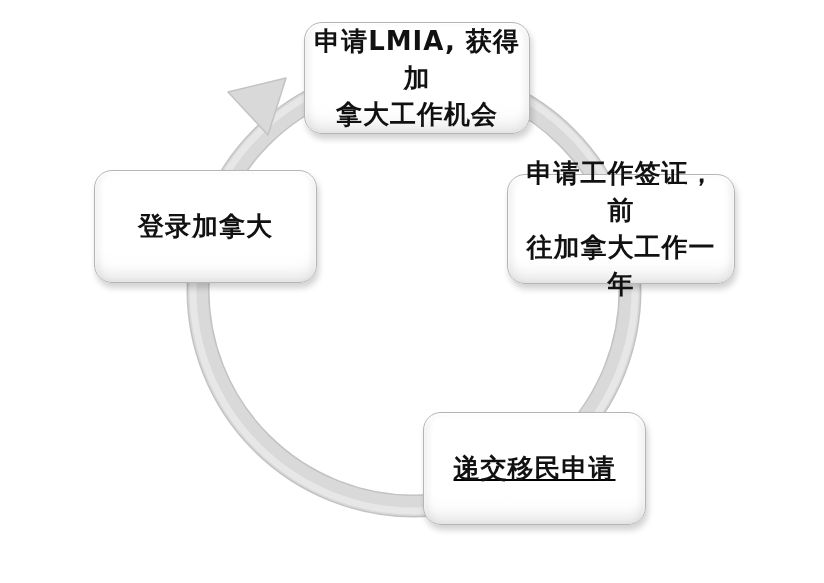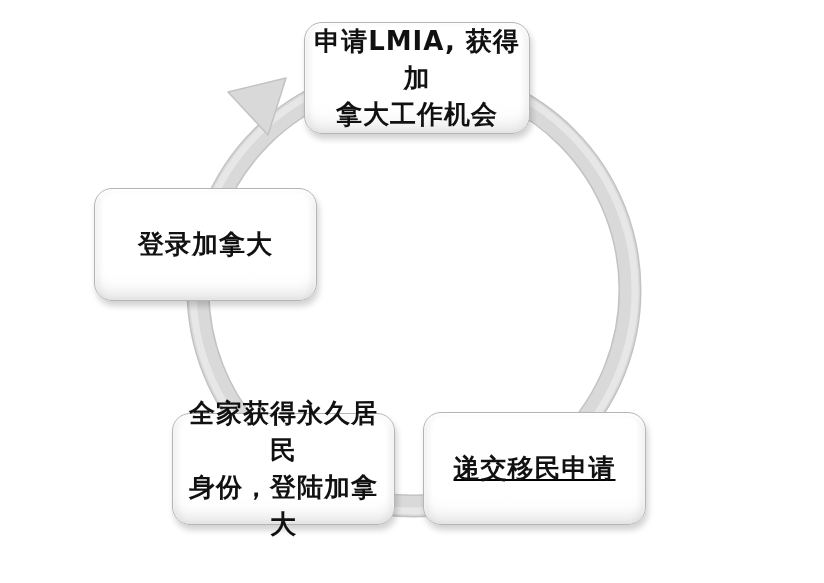--- a/index.html
+++ b/index.html
@@ -44,21 +44,21 @@
     font-weight: bold;
     line-height: 1.42;
     color: var(--color-text, #111111);
     letter-spacing: 1px;
     padding: 0 6px;
   }
   .node-top          { left: 280px; top: 22px;  width: 226px; height: 112px; }
   .node-right        { left: 483px; top: 174px; width: 228px; height: 110px; }
   .node-bottom-right { left: 399px; top: 412px; width: 223px; height: 113px; text-decoration: underline; }
   .node-bottom-left  { left: 148px; top: 413px; width: 223px; height: 112px; }
-  .node-left         { left: 70px;  top: 188px; width: 223px; height: 113px; }
+  .node-left         { left: 70px;  top: 170px; width: 223px; height: 113px; }
 </style>
 </head>
 <body>
 
 <div class="canvas">
 
   <svg class="ring-svg" width="824" height="583" viewBox="0 0 824 583">
 
     <circle cx="390" cy="290" r="216" fill="none" style="stroke: var(--color-ring-edge, #c3c3c3);" stroke-width="23"></circle>
 
@@ -67,27 +67,27 @@
     <circle cx="390" cy="290" r="221" fill="none" style="stroke: var(--color-ring-highlight, #e9e9e9);" stroke-width="7" opacity="0.85"></circle>
 
     <polygon points="262,78 244,135 204,92" style="fill: var(--color-ring, #d9d9d9); stroke: var(--color-ring-edge, #c3c3c3);" stroke-width="1.5" stroke-linejoin="round"></polygon>
   </svg>
 
   <div class="node node-top">
     <span class="node-label">申请LMIA, 获得加
 拿大工作机会</span>
   </div>
 
+  <div class="node node-right">
+    <span class="node-label">申请工作签证，前
+往加拿大工作一年</span>
+  </div>
 
   <div class="node node-bottom-right">
     <span class="node-label">递交移民申请</span>
   </div>
 
-  <div class="node node-bottom-left">
-    <span class="node-label">全家获得永久居民
-身份，登陆加拿大</span>
-  </div>
 
   <div class="node node-left">
     <span class="node-label">登录加拿大</span>
   </div>
 
 </div>
 
 </body></html>

